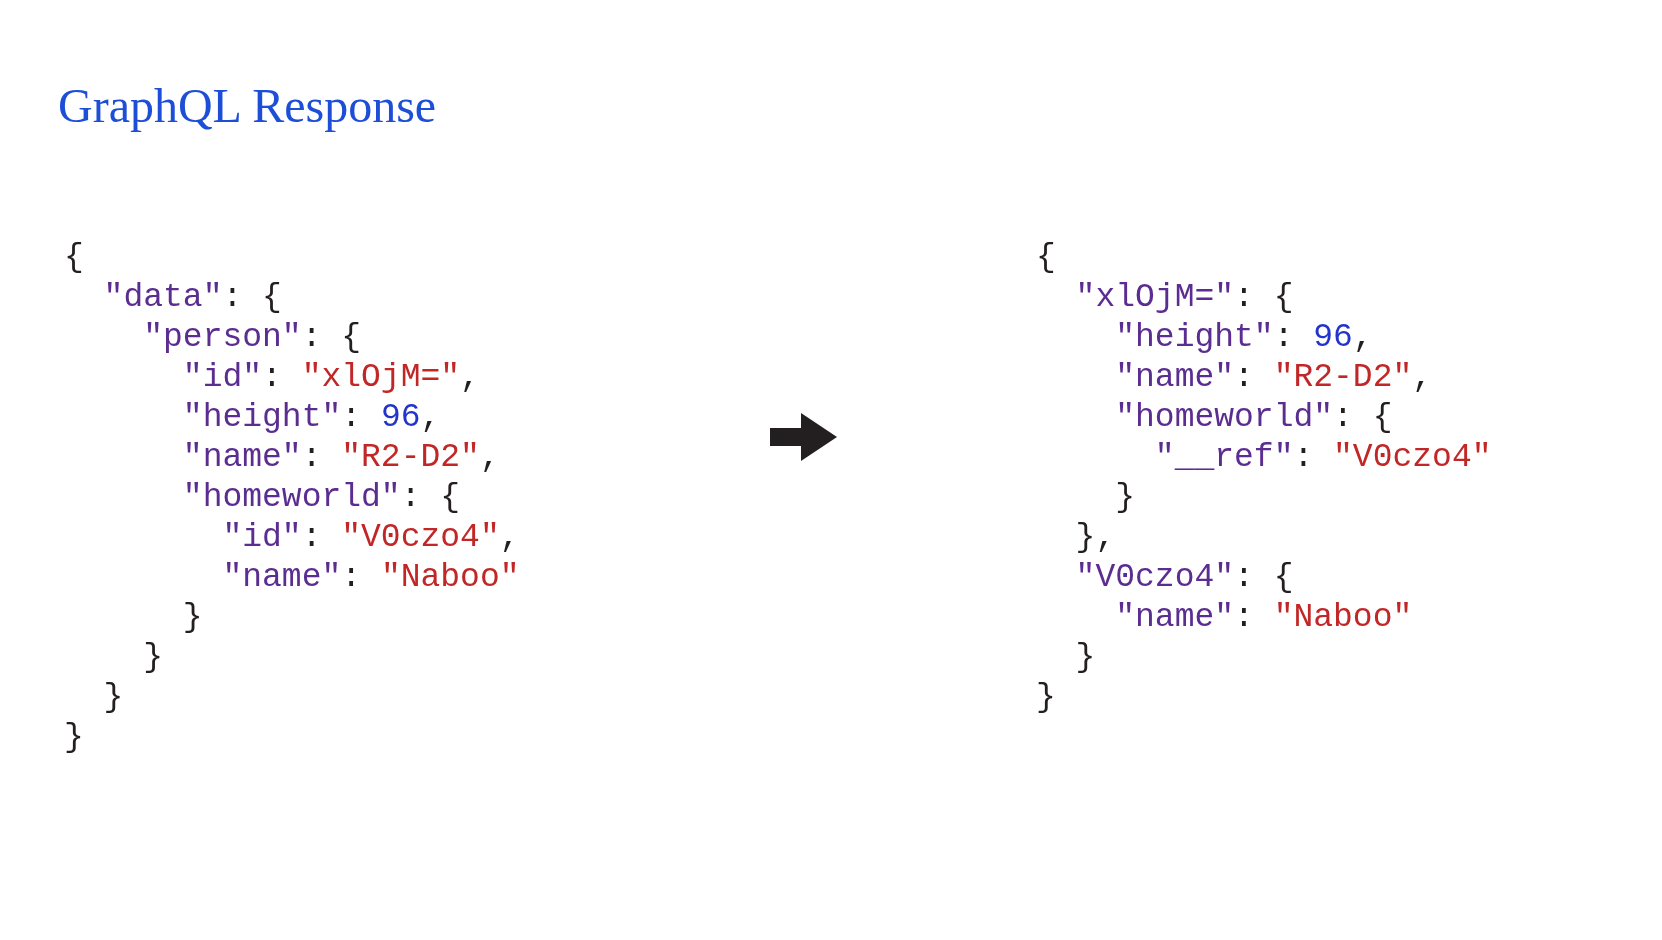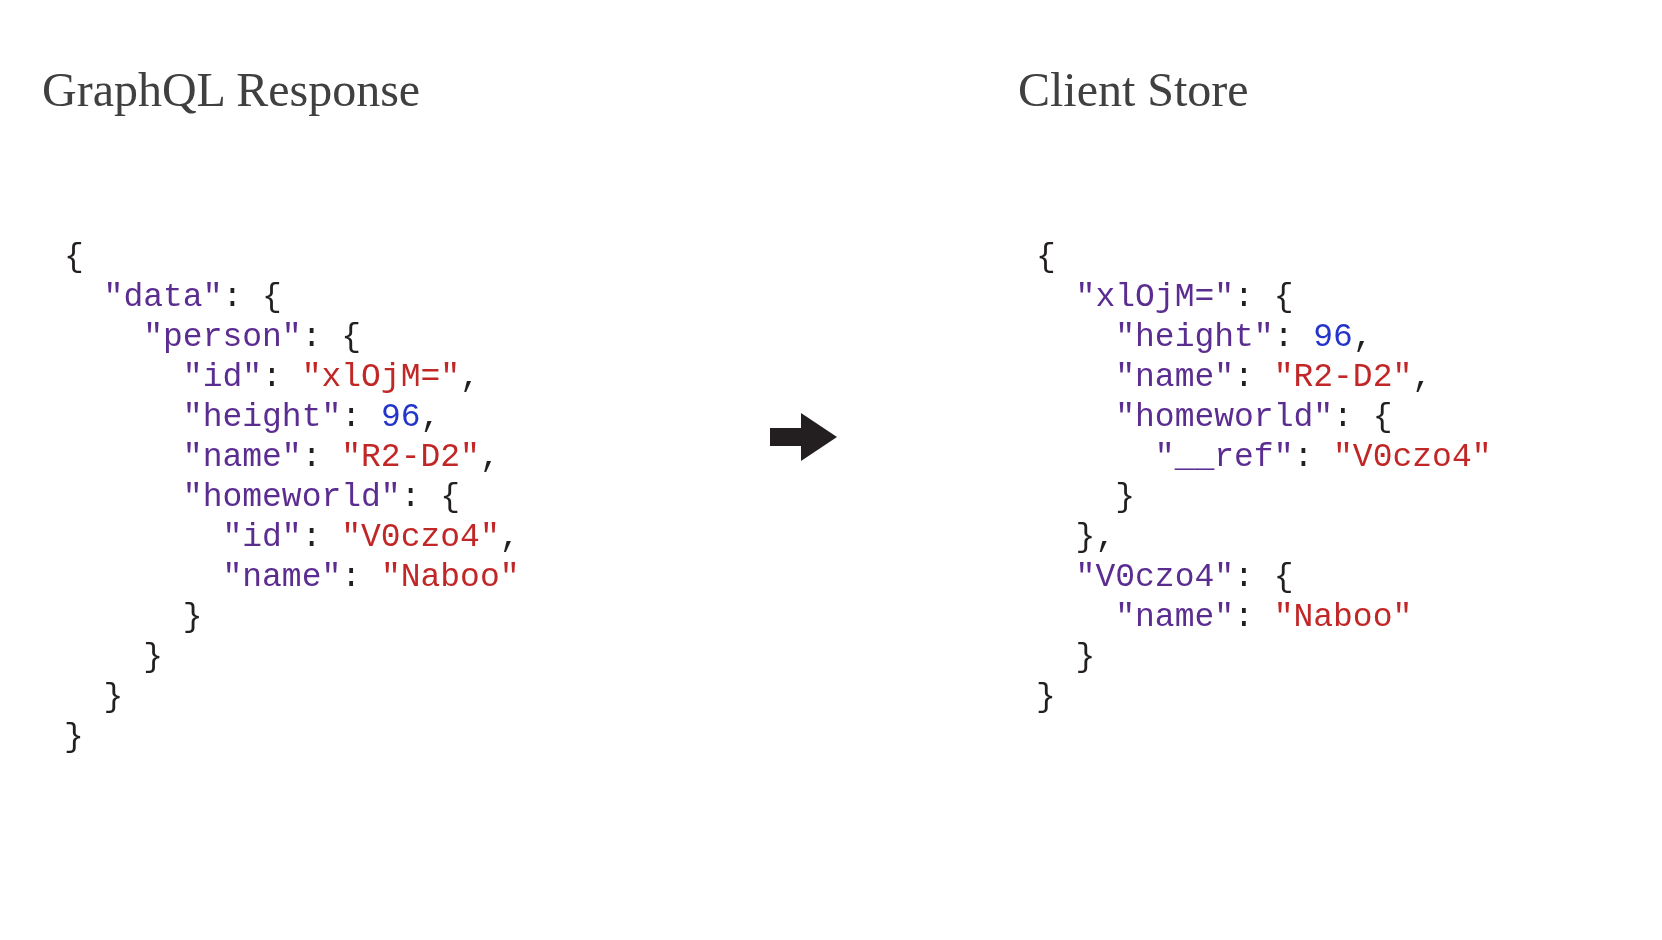--- a/index.html
+++ b/index.html
@@ -9,26 +9,26 @@
     font-family: "Liberation Sans", sans-serif;
     overflow: hidden;
   }
   .slide {
     position: relative;
     width: 1662px; height: 940px;
     background: #ffffff;
   }
   .panel-title {
     position: absolute;
-    margin: 0;
+    margin: 16px;
     font-family: "Liberation Serif", "DejaVu Serif", serif;
     font-weight: 400;
     font-size: 48px;
     line-height: 1.1;
-    color: #404040;
+    color: #1d4ed8;
     white-space: nowrap;
   }
   .title-left  { left: 42px;  top: 64px; }
   .title-right { left: 1018px; top: 64px; }
   .code {
     position: absolute;
     margin: 0;
     font-family: "Liberation Mono", "DejaVu Sans Mono", monospace;
     font-size: 33px;
     line-height: 40px;
@@ -45,21 +45,20 @@
   }
   .arrow-wrap svg { display: block; width: 68px; height: 52px; }
 </style>
 </head>
 <body>
 
 <div class="slide">
 
   <h1 class="panel-title title-left">GraphQL Response</h1>
 
-  <h1 class="panel-title title-right">Client Store</h1>
 
   <pre class="code code-left"><div class="code-line"><span style="color: rgb(35, 31, 32);">{</span></div><div class="code-line"><span style="color: rgb(35, 31, 32);">  </span><span style="color: rgb(92, 45, 145);">"data"</span><span style="color: rgb(35, 31, 32);">: {</span></div><div class="code-line"><span style="color: rgb(35, 31, 32);">    </span><span style="color: rgb(92, 45, 145);">"person"</span><span style="color: rgb(35, 31, 32);">: {</span></div><div class="code-line"><span style="color: rgb(35, 31, 32);">      </span><span style="color: rgb(92, 45, 145);">"id"</span><span style="color: rgb(35, 31, 32);">: </span><span style="color: rgb(194, 39, 39);">"xlOjM="</span><span style="color: rgb(35, 31, 32);">,</span></div><div class="code-line"><span style="color: rgb(35, 31, 32);">      </span><span style="color: rgb(92, 45, 145);">"height"</span><span style="color: rgb(35, 31, 32);">: </span><span style="color: rgb(35, 52, 203);">96</span><span style="color: rgb(35, 31, 32);">,</span></div><div class="code-line"><span style="color: rgb(35, 31, 32);">      </span><span style="color: rgb(92, 45, 145);">"name"</span><span style="color: rgb(35, 31, 32);">: </span><span style="color: rgb(194, 39, 39);">"R2-D2"</span><span style="color: rgb(35, 31, 32);">,</span></div><div class="code-line"><span style="color: rgb(35, 31, 32);">      </span><span style="color: rgb(92, 45, 145);">"homeworld"</span><span style="color: rgb(35, 31, 32);">: {</span></div><div class="code-line"><span style="color: rgb(35, 31, 32);">        </span><span style="color: rgb(92, 45, 145);">"id"</span><span style="color: rgb(35, 31, 32);">: </span><span style="color: rgb(194, 39, 39);">"V0czo4"</span><span style="color: rgb(35, 31, 32);">,</span></div><div class="code-line"><span style="color: rgb(35, 31, 32);">        </span><span style="color: rgb(92, 45, 145);">"name"</span><span style="color: rgb(35, 31, 32);">: </span><span style="color: rgb(194, 39, 39);">"Naboo"</span></div><div class="code-line"><span style="color: rgb(35, 31, 32);">      }</span></div><div class="code-line"><span style="color: rgb(35, 31, 32);">    }</span></div><div class="code-line"><span style="color: rgb(35, 31, 32);">  }</span></div><div class="code-line"><span style="color: rgb(35, 31, 32);">}</span></div></pre>
 
   <div class="arrow-wrap">
     <svg viewBox="0 0 68 52" xmlns="http://www.w3.org/2000/svg">
       <polygon points="0,17 31,17 31,2 67,26 31,50 31,35 0,35" fill="#231f20"></polygon>
     </svg>
   </div>
 
   <pre class="code code-right"><div class="code-line"><span style="color: rgb(35, 31, 32);">{</span></div><div class="code-line"><span style="color: rgb(35, 31, 32);">  </span><span style="color: rgb(92, 45, 145);">"xlOjM="</span><span style="color: rgb(35, 31, 32);">: {</span></div><div class="code-line"><span style="color: rgb(35, 31, 32);">    </span><span style="color: rgb(92, 45, 145);">"height"</span><span style="color: rgb(35, 31, 32);">: </span><span style="color: rgb(35, 52, 203);">96</span><span style="color: rgb(35, 31, 32);">,</span></div><div class="code-line"><span style="color: rgb(35, 31, 32);">    </span><span style="color: rgb(92, 45, 145);">"name"</span><span style="color: rgb(35, 31, 32);">: </span><span style="color: rgb(194, 39, 39);">"R2-D2"</span><span style="color: rgb(35, 31, 32);">,</span></div><div class="code-line"><span style="color: rgb(35, 31, 32);">    </span><span style="color: rgb(92, 45, 145);">"homeworld"</span><span style="color: rgb(35, 31, 32);">: {</span></div><div class="code-line"><span style="color: rgb(35, 31, 32);">      </span><span style="color: rgb(92, 45, 145);">"__ref"</span><span style="color: rgb(35, 31, 32);">: </span><span style="color: rgb(194, 39, 39);">"V0czo4"</span></div><div class="code-line"><span style="color: rgb(35, 31, 32);">    }</span></div><div class="code-line"><span style="color: rgb(35, 31, 32);">  },</span></div><div class="code-line"><span style="color: rgb(35, 31, 32);">  </span><span style="color: rgb(92, 45, 145);">"V0czo4"</span><span style="color: rgb(35, 31, 32);">: {</span></div><div class="code-line"><span style="color: rgb(35, 31, 32);">    </span><span style="color: rgb(92, 45, 145);">"name"</span><span style="color: rgb(35, 31, 32);">: </span><span style="color: rgb(194, 39, 39);">"Naboo"</span></div><div class="code-line"><span style="color: rgb(35, 31, 32);">  }</span></div><div class="code-line"><span style="color: rgb(35, 31, 32);">}</span></div></pre>

